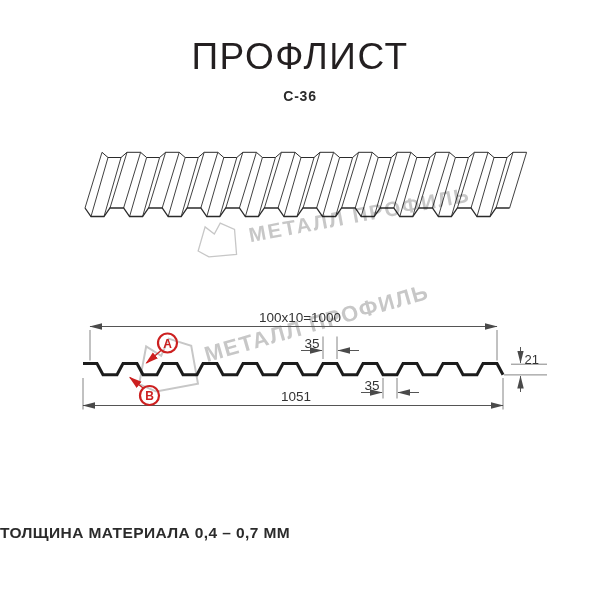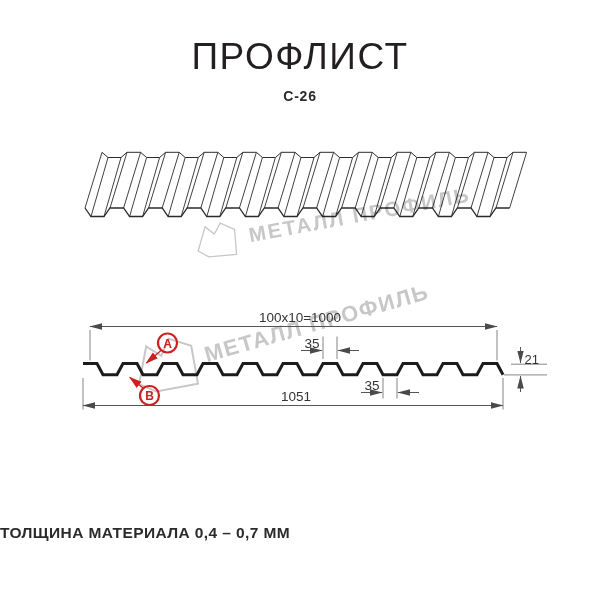--- a/index.html
+++ b/index.html
@@ -28,21 +28,21 @@
   .dim-text-small{font-size:13px;fill:#333;}
   .red-ann{stroke:#cc2020;fill:none;}
   .red-letter{font-size:12px;font-weight:bold;fill:#cc2020;}
 </style>
 </head>
 <body>
 
 <div class="page">
 
   <h1 class="title">ПРОФЛИСТ</h1>
-  <div class="subtitle">С-26</div>
+  <div class="subtitle">С-36</div>
 
   <svg id="iso-svg" class="layer" width="600" height="600" viewBox="0 0 600 600">
     <g id="iso-g">
         <polygon points="85,208 91,216.5 104,216.5 110,208 123.6,208 129.6,216.5 142.6,216.5 148.6,208 162.2,208 168.2,216.5 181.2,216.5 187.2,208 200.79999999999998,208 206.79999999999998,216.5 219.79999999999998,216.5 225.79999999999998,208 239.39999999999998,208 245.39999999999998,216.5 258.4,216.5 264.4,208 278,208 284,216.5 297,216.5 303,208 316.6,208 322.6,216.5 335.6,216.5 341.6,208 355.20000000000005,208 361.20000000000005,216.5 374.20000000000005,216.5 380.20000000000005,208 393.80000000000007,208 399.80000000000007,216.5 412.80000000000007,216.5 418.80000000000007,208 432.4000000000001,208 438.4000000000001,216.5 451.4000000000001,216.5 457.4000000000001,208 471.0000000000001,208 477.0000000000001,216.5 490.0000000000001,216.5 496.0000000000001,208 509.60000000000014,208 526.6000000000001,152.3 513.0000000000001,152.3 507.0000000000001,157.5 494.0000000000001,157.5 488.0000000000001,152.3 474.4000000000001,152.3 468.4000000000001,157.5 455.4000000000001,157.5 449.4000000000001,152.3 435.80000000000007,152.3 429.80000000000007,157.5 416.80000000000007,157.5 410.80000000000007,152.3 397.20000000000005,152.3 391.20000000000005,157.5 378.20000000000005,157.5 372.20000000000005,152.3 358.6,152.3 352.6,157.5 339.6,157.5 333.6,152.3 320,152.3 314,157.5 301,157.5 295,152.3 281.4,152.3 275.4,157.5 262.4,157.5 256.4,152.3 242.79999999999998,152.3 236.79999999999998,157.5 223.79999999999998,157.5 217.79999999999998,152.3 204.2,152.3 198.2,157.5 185.2,157.5 179.2,152.3 165.6,152.3 159.6,157.5 146.6,157.5 140.6,152.3 127,152.3 121,157.5 108,157.5 102,152.3" fill="#ffffff" stroke="none"></polygon>
         <line x1="85" y1="208" x2="102" y2="152.3" stroke="#2b2b2b" stroke-width="0.9"></line>
         <line x1="91" y1="216.5" x2="108" y2="157.5" stroke="#2b2b2b" stroke-width="0.9"></line>
         <line x1="104" y1="216.5" x2="121" y2="157.5" stroke="#2b2b2b" stroke-width="0.9"></line>
         <line x1="110" y1="208" x2="127" y2="152.3" stroke="#2b2b2b" stroke-width="0.9"></line>
         <line x1="123.6" y1="208" x2="140.6" y2="152.3" stroke="#2b2b2b" stroke-width="0.9"></line>
         <line x1="129.6" y1="216.5" x2="146.6" y2="157.5" stroke="#2b2b2b" stroke-width="0.9"></line>

